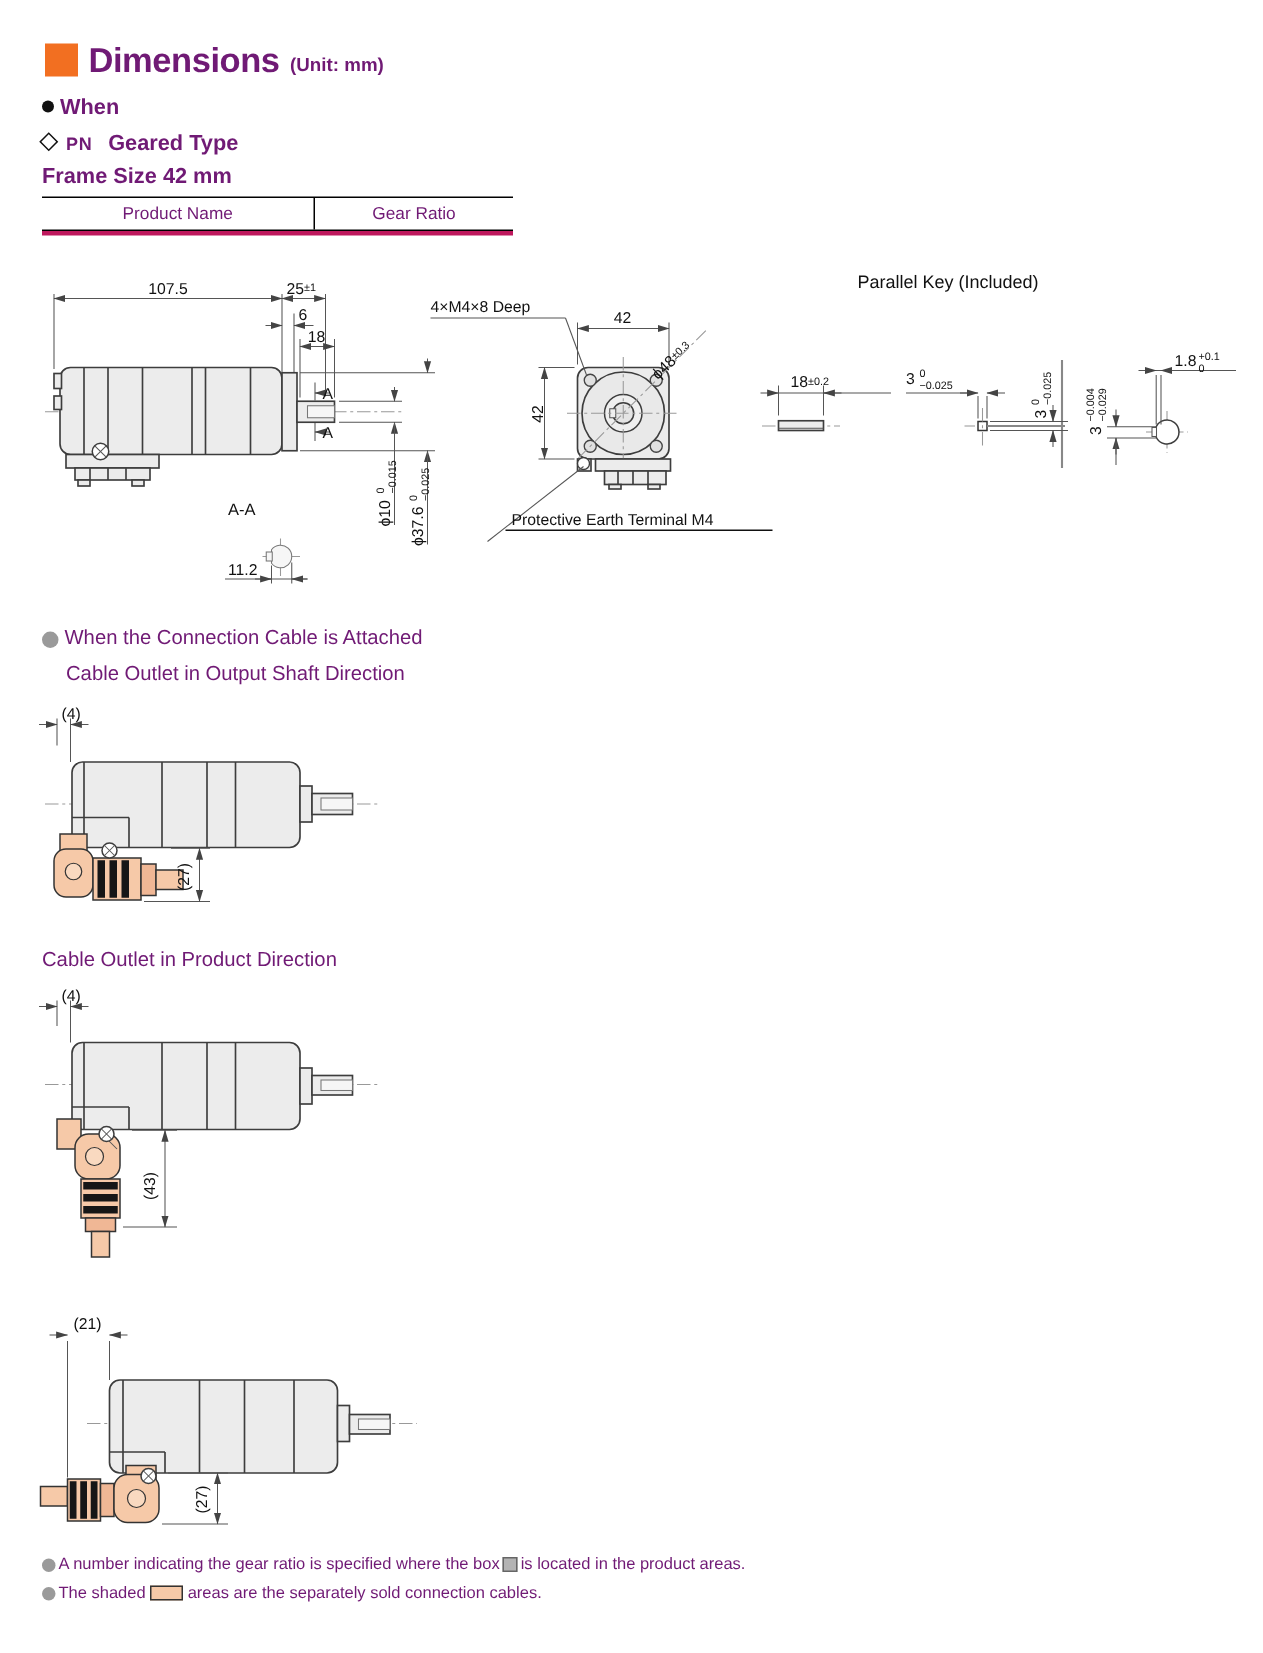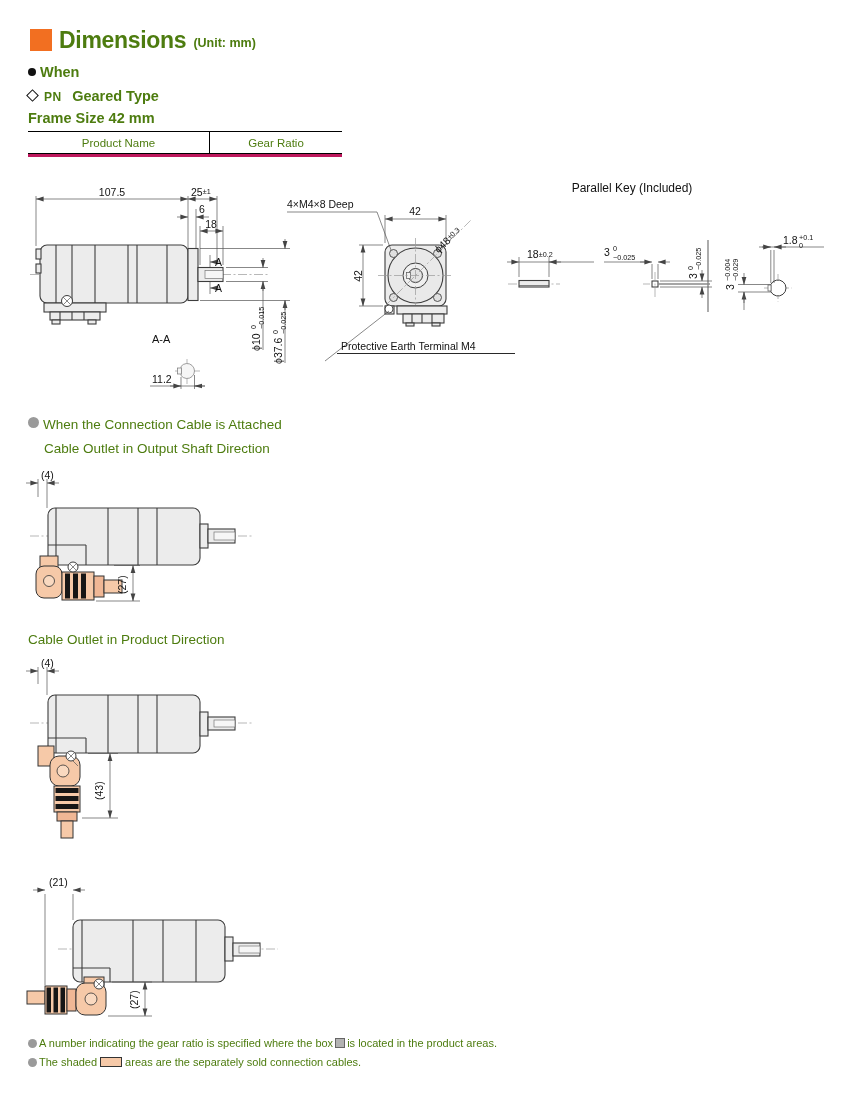--- a/index.html
+++ b/index.html
@@ -1,18 +1,18 @@
 <!DOCTYPE html>
 <html><head>
 <meta charset="utf-8">
 <style>
   *{margin:0;padding:0;box-sizing:border-box}
   html,body{background:#fff}
   .page{position:relative;width:842px;height:1102px;background:#fff;overflow:hidden;
-        font-family:"Liberation Sans",sans-serif;color:#4d7c0f}
+        font-family:"Liberation Sans",sans-serif;color:#701a75}
   .abs{position:absolute}
   
   .hdr{display:flex;align-items:flex-end;gap:7px}
   .hdr-sq{width:22px;height:22px;background:#f26f21;display:inline-block}
   .hdr-title{font-size:23px;font-weight:700;letter-spacing:-0.3px;line-height:22px}
   .hdr-unit{font-size:12.5px;font-weight:700;padding-bottom:1px}
   .b14{font-size:14.5px;font-weight:700}
   .bullet-black{display:inline-block;width:8px;height:8px;border-radius:50%;background:#111;margin-right:4px;vertical-align:1px}
   .diamond{display:inline-block;width:9px;height:9px;border:1.6px solid #111;transform:rotate(45deg);margin-right:7px;vertical-align:1px}
   .pn{font-size:12px;font-weight:700;letter-spacing:.5px}
@@ -20,21 +20,21 @@
   .ptable{border-top:1.2px solid #000;border-bottom:3px solid #be185d;font-size:11.5px}
   .trow{display:flex}
   .thead{border-bottom:1.2px solid #000}
   .tc{display:flex;align-items:center;justify-content:center}
   .c1{width:182px;border-right:1.2px solid #000}
   .c2{width:132px}
   .thead .tc{height:21px}
   .tdata .tc{height:23px;font-size:15px;font-weight:700;letter-spacing:.4px}
   .graybox{display:inline-block;width:12px;height:12px;background:#b3b3b3;border:1px solid #555;margin-left:2px;vertical-align:-1px}
   
-  .sec-title{font-size:13.5px;display:flex;align-items:flex-start}
+  .sec-title{font-size:13.5px;display:flex;align-items:flex-end}
   .bullet-gray{display:inline-block;width:11px;height:11px;border-radius:50%;background:#9a9a9a;margin-right:4px}
   .sub-title{font-size:13.5px}
   
   .note{font-size:11px;display:flex;align-items:center}
   .bullet-gray-s{display:inline-block;width:9px;height:9px;border-radius:50%;background:#9a9a9a;margin-right:2px;flex:0 0 auto}
   .inline-graybox{display:inline-block;width:10px;height:10px;background:#b3b3b3;border:1px solid #666;margin:0 2px;vertical-align:-1px}
   .inline-peachbox{display:inline-block;width:22px;height:10px;background:#f6c9a8;border:1px solid #333;margin:0 3px;vertical-align:-1px}
   
   svg{position:absolute;overflow:visible}
   svg text{font-family:"Liberation Sans",sans-serif;font-size:10.5px;fill:#111}

